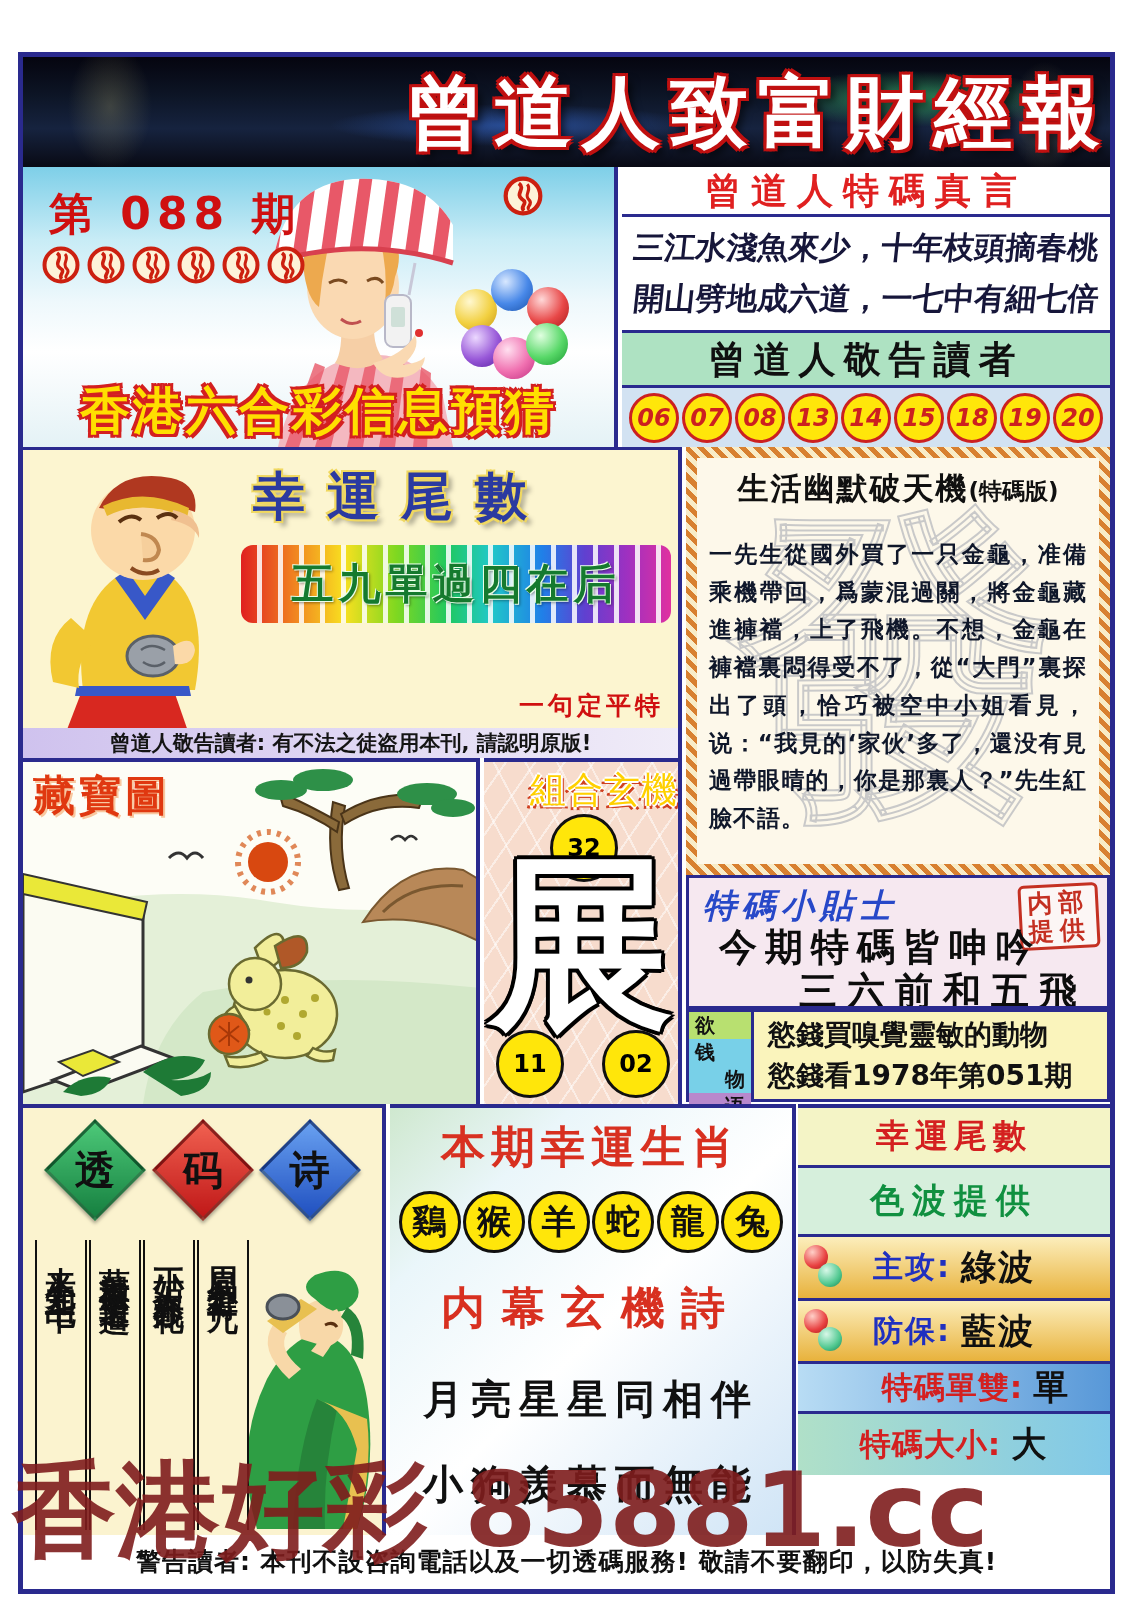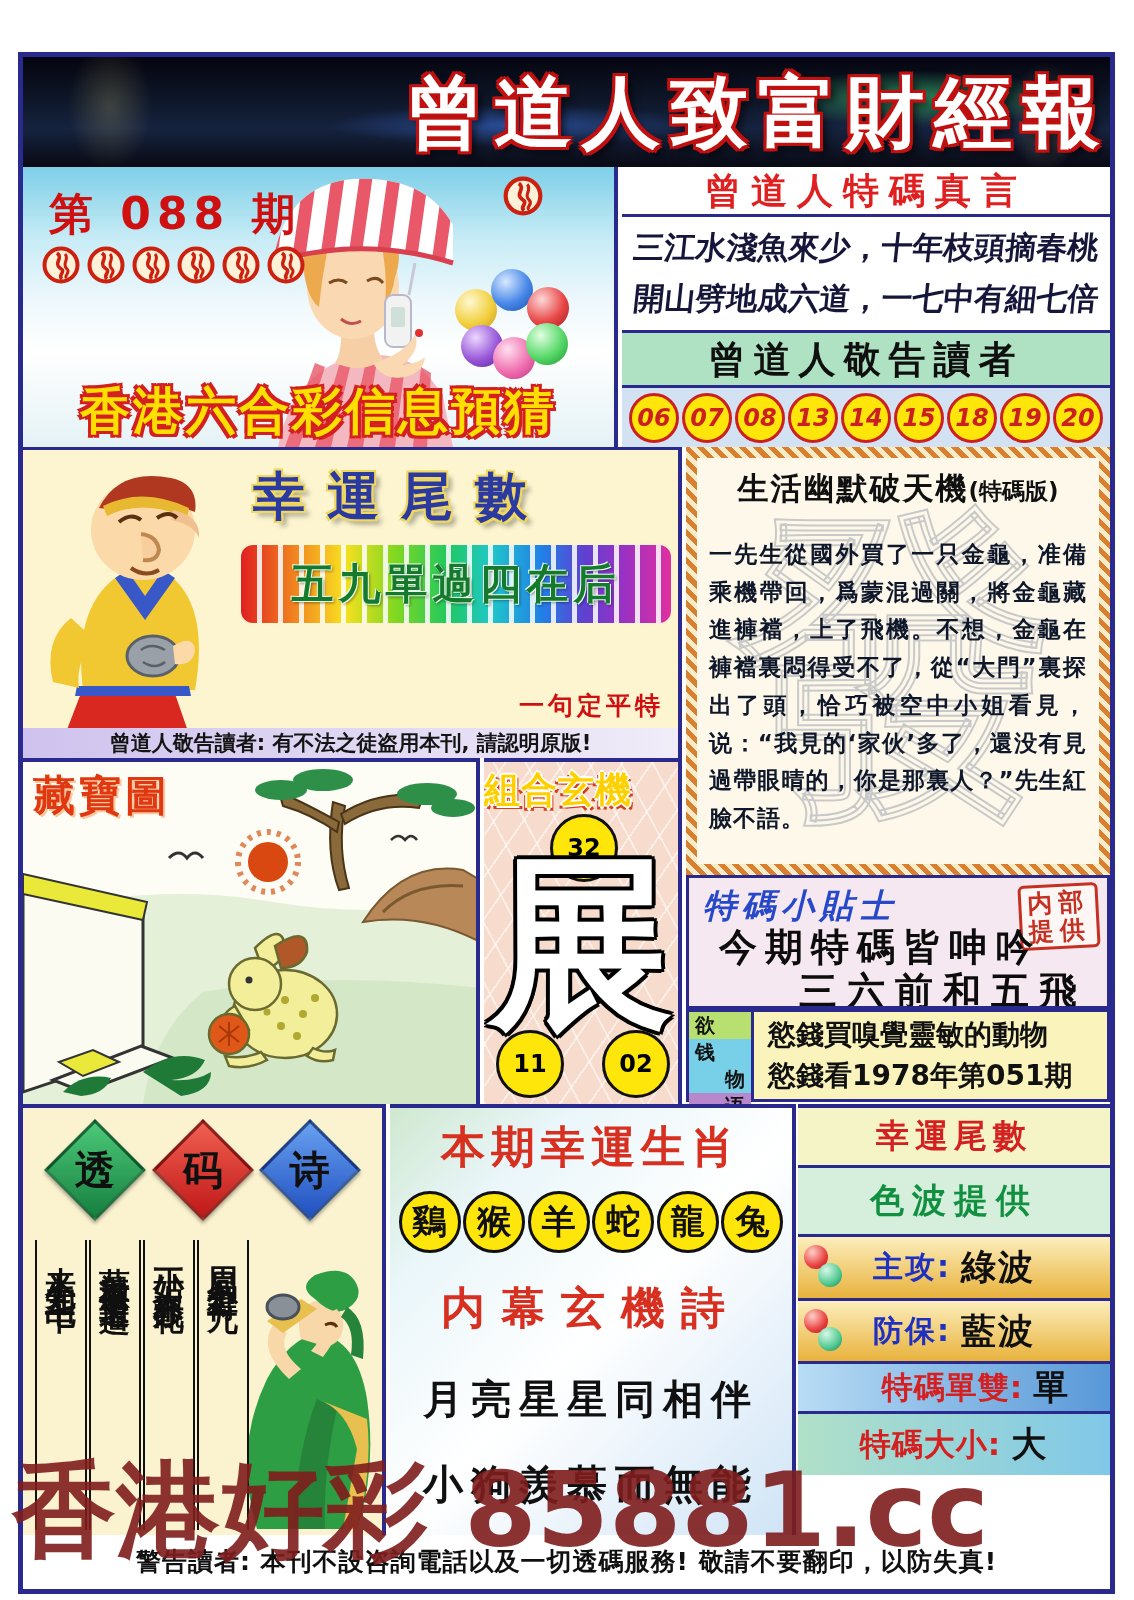--- a/index.html
+++ b/index.html
@@ -80,21 +80,21 @@
     border-top:4px solid #2a2a8e;overflow:hidden;}
   #treasureTitle{position:absolute;left:10px;top:6px;font-size:42px;font-weight:bold;color:#e03810;letter-spacing:4px;
     text-shadow:2px 2px 0 #f8c8a0;z-index:3;}
 
   
   #combo{left:461px;top:701px;width:198px;height:346px;border-top:4px solid #2a2a8e;border-right:4px solid #2a2a8e;
     background:
       repeating-linear-gradient(62deg,rgba(255,255,255,.5) 0 2px,transparent 2px 28px),
       repeating-linear-gradient(-55deg,rgba(255,255,255,.5) 0 2px,transparent 2px 24px),
       #f7dccd;overflow:hidden;}
-  #comboTitle{position:relative;text-align:left;margin-top:4px;font-size:36px;font-weight:bold;color:#ffd000;letter-spacing:1px;
+  #comboTitle{position:relative;text-align:right;margin-top:4px;font-size:36px;font-weight:normal;color:#ffd000;letter-spacing:1px;
     text-shadow:2px 0 0 #fff,-2px 0 0 #fff,0 2px 0 #fff,0 -2px 0 #fff,3px 3px 0 #d04020,-3px 3px 0 #d04020;}
   .comboCirc{position:absolute;width:62px;height:62px;border-radius:50%;background:#ffe60a;border:3px solid #101010;
     display:flex;align-items:center;justify-content:center;font-size:24px;font-weight:bold;color:#000000;}
   #comboChar{position:absolute;left:50%;top:54%;transform:translate(-50%,-50%);font-size:185px;font-weight:bold;color:#ffffff;
     font-family:"DejaVu Serif","Liberation Serif",serif;
     text-shadow:4px 0 #000,-4px 0 #000,0 4px #000,0 -4px #000,3px 3px #000,-3px -3px #000,3px -3px #000,-3px 3px #000;}
 
   
   #tips{left:663px;top:818px;width:424px;height:134px;background:#f6e8f0;border:3px solid #2a2a8e;overflow:hidden;}
   #tipsTitle{position:absolute;left:14px;top:6px;font-size:33px;font-weight:bold;font-style:italic;color:#2748c8;

